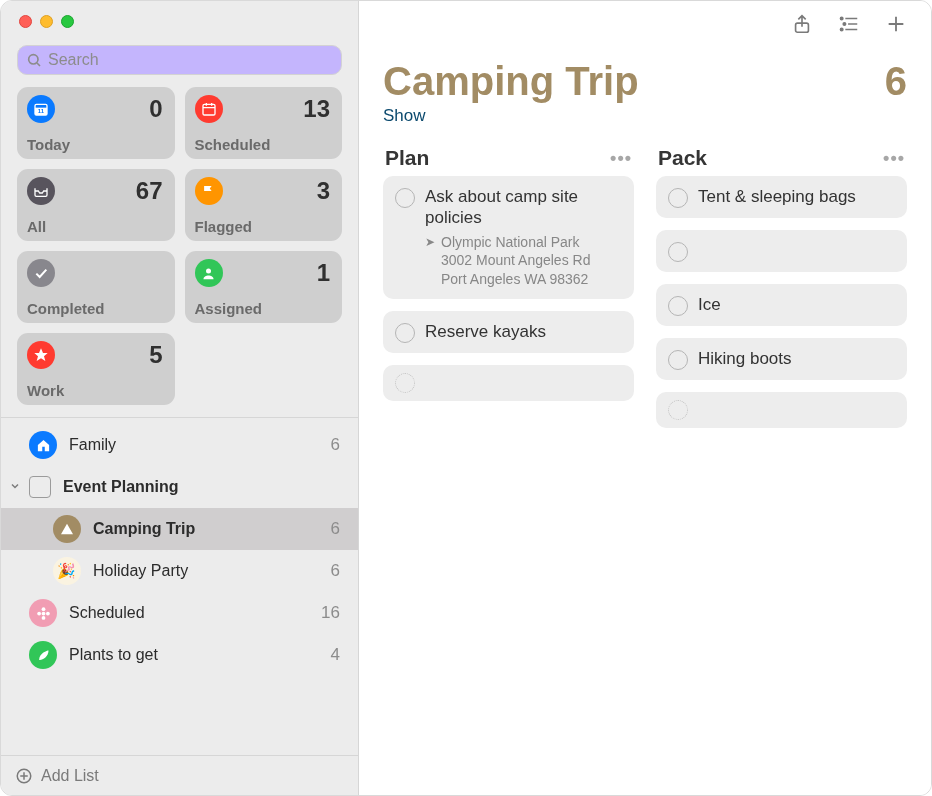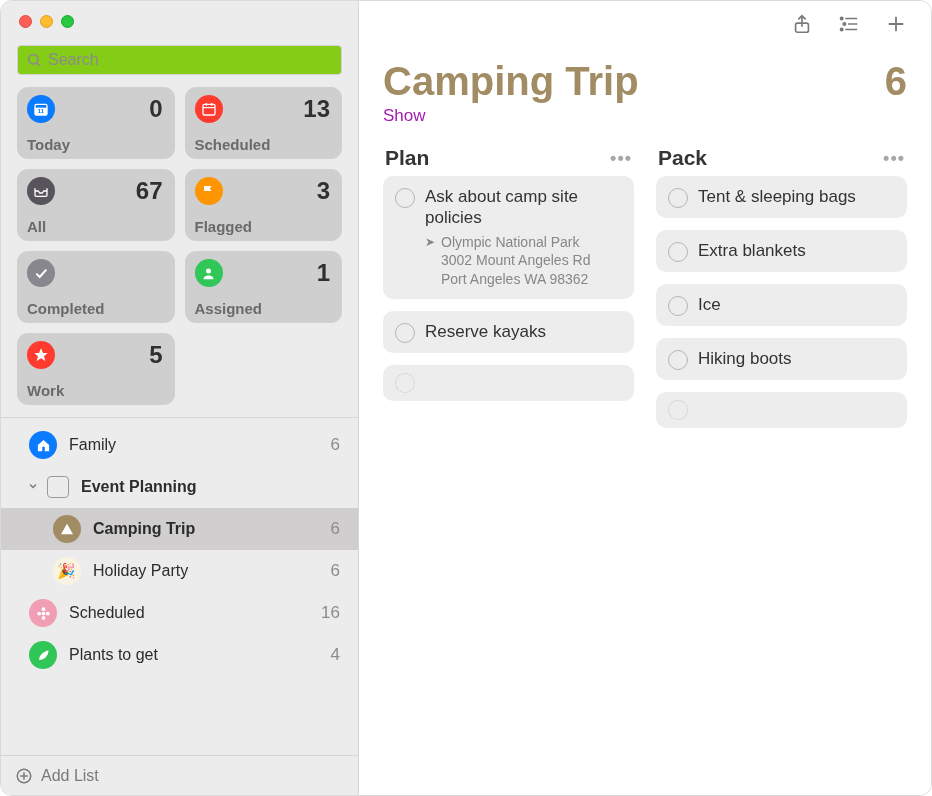--- a/index.html
+++ b/index.html
@@ -33,23 +33,23 @@
   }
   .dot { width: 13px; height: 13px; border-radius: 50%; }
   .dot.red { background: #ff5f57; border:1px solid #e24640;}
   .dot.yellow { background: #febc2e; border:1px solid #dfa023;}
   .dot.green { background: #28c840; border:1px solid #1ba52f;}
 
   .search-wrap { padding: 4px 16px 10px 16px; }
   .search {
     width: 100%;
     height: 30px;
-    background: #84cc16;
+    background: #c4b5fd;
     border: 1px solid #d3d2d3;
-    border-radius: 4px;
+    border-radius: 10px;
     display: flex;
     align-items: center;
     padding: 0 8px;
     color: #8c8c8c;
   }
   .search svg { flex:0 0 auto; }
   .search input {
     border: none;
     background: transparent;
     font-size: 16px;
@@ -101,21 +101,21 @@
   }
   .list-row {
     display: flex;
     align-items: center;
     height: 42px;
     padding: 0 18px 0 28px;
     cursor: pointer;
     font-size: 16px;
     color: #2c2c2c;
   }
-  .list-row.group { padding-left: 26px; font-weight:700; }
+  .list-row.group { padding-left: 8px; font-weight:700; }
   .list-row.child { padding-left: 52px; }
   .list-row.selected { background: #d0cecf; }
   .list-row .chev { width: 14px; margin-right:2px; color:#7d7d7d;}
   .list-row .licon {
     width: 28px; height:28px; border-radius:50%;
     margin-right: 12px;
     display:flex;align-items:center;justify-content:center;
     color:#fff; font-size:14px;
     flex:0 0 auto;
   }
@@ -166,21 +166,21 @@
     color: #a28c64;
   }
   .list-count {
     font-size: 40px;
     font-weight: 700;
     color: #a28c64;
   }
   .subrow { display:flex; justify-content:space-between; margin-top:2px; font-size:17px;}
   .subleft { color:#8a8a8a; }
   .subleft .clear { color:#a28c64; cursor:pointer; }
-  .subright { color:#a21caf; cursor:pointer; }
+  .subright { color:#0c4a6e; cursor:pointer; }
 
   .columns {
     display:grid;
     grid-template-columns: 1fr 1fr;
     gap: 22px;
     margin-top: 20px;
   }
   .col-head {
     display:flex;
     justify-content:space-between;
@@ -483,23 +483,20 @@
           </div>
 
           <div class="item">
             <div class="radio"></div>
             <div class="item-body">
                 <div class="item-title">Tent &amp; sleeping bags</div>
               </div>
           </div>
           <div class="item">
             <div class="radio"></div>
-            <div class="item-body">
-                <div class="item-title">Extra blankets</div>
-              </div>
           </div>
           <div class="item">
             <div class="radio"></div>
             <div class="item-body">
                 <div class="item-title">Ice</div>
               </div>
           </div>
           <div class="item">
             <div class="radio"></div>
             <div class="item-body">

